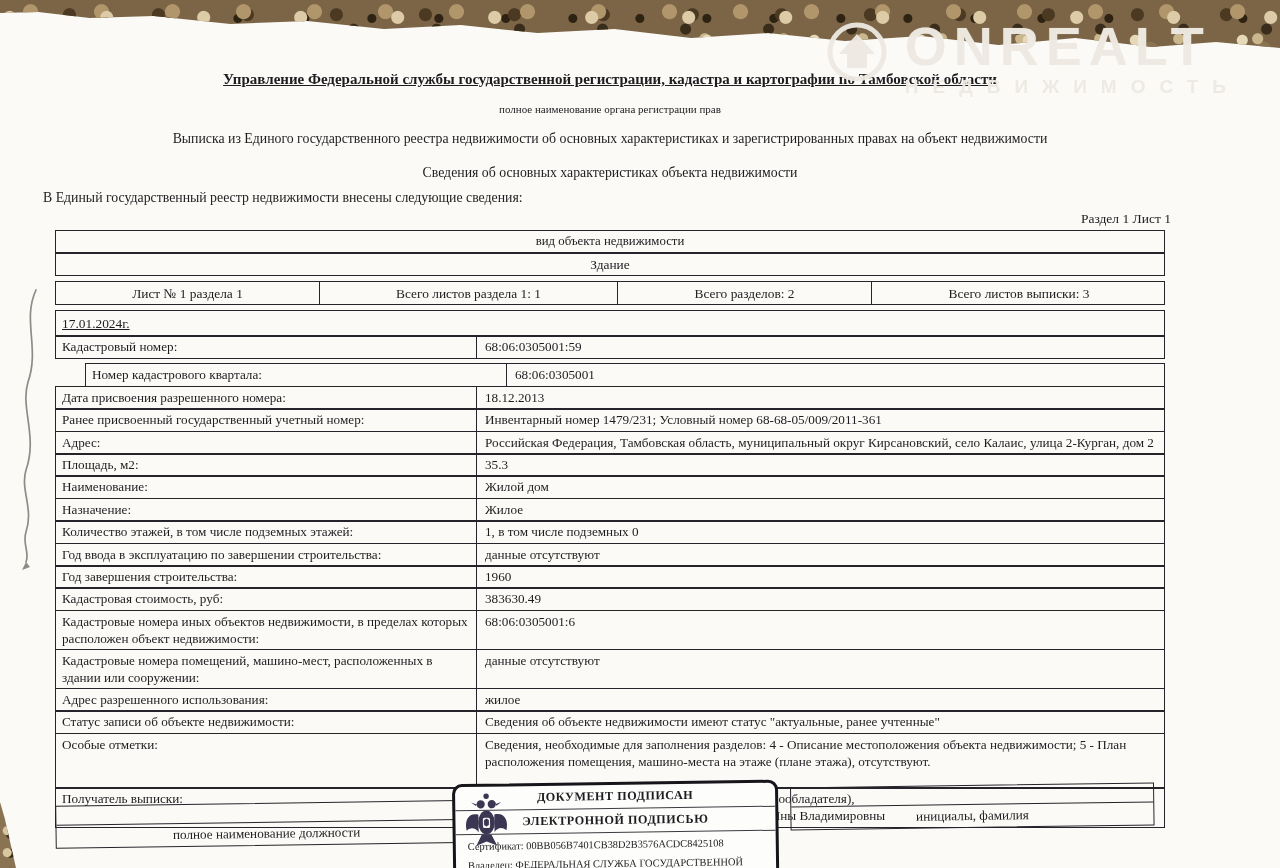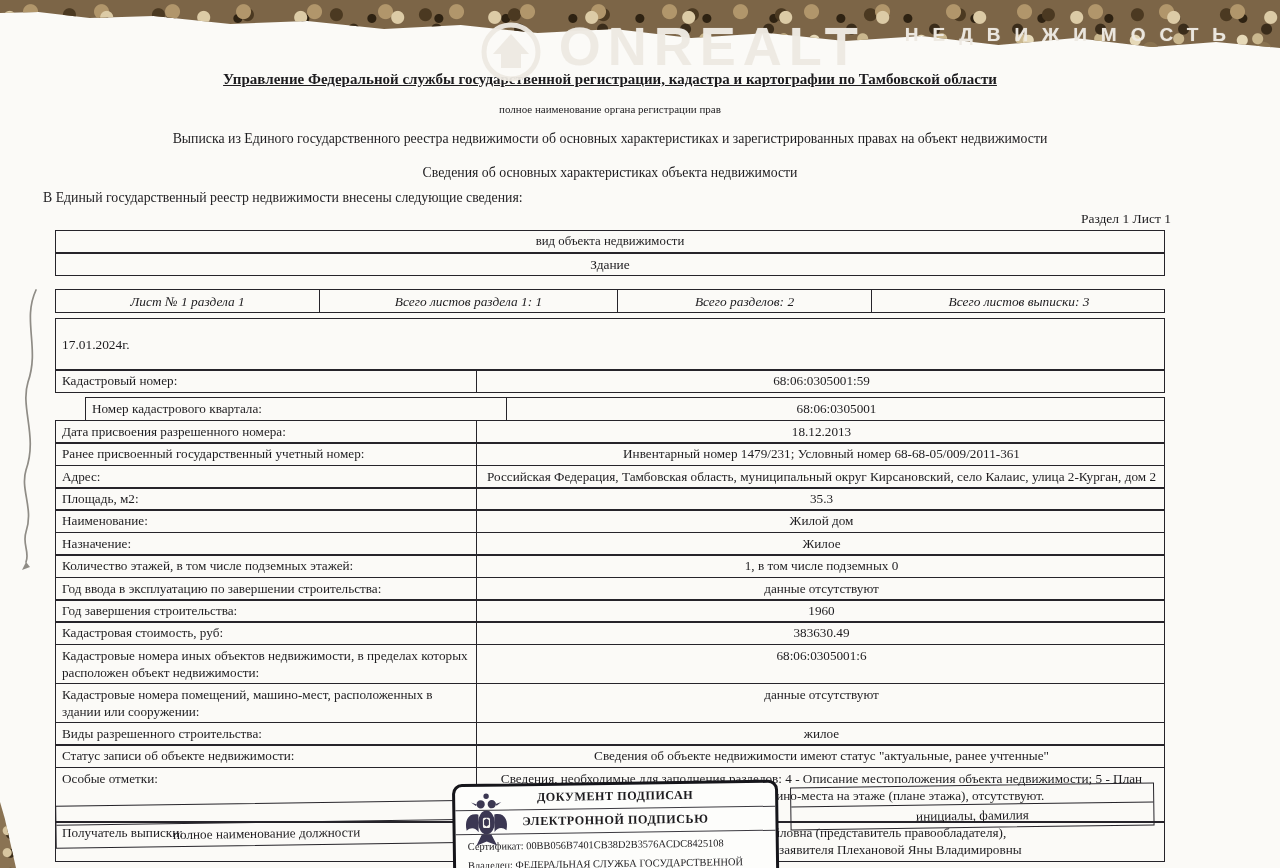--- a/index.html
+++ b/index.html
@@ -31,21 +31,21 @@
     background-image:radial-gradient(circle at 40% 30%, #d8c6a0 0 4px, transparent 5px),
                      radial-gradient(circle at 70% 70%, #3c2d1a 0 4px, transparent 5px);
     background-size:18px 22px,15px 19px;
     clip-path:polygon(0 0,30% 25%,100% 100%,0 100%);
   }
   
   .watermark{
     position:absolute;top:20px;right:40px;z-index:6;display:flex;align-items:flex-start;gap:16px;
     pointer-events:none;
   }
-  .wm-text{display:flex;flex-direction:row;align-items:flex-start;gap:40px;}
+  .wm-text{display:flex;flex-direction:column;align-items:flex-start;}
   .wm-brand{
     font-family:"Liberation Sans","DejaVu Sans",sans-serif;font-weight:bold;
     font-size:54px;line-height:52px;letter-spacing:7px;
     color:rgba(237,233,226,0.95);text-shadow:0 0 1px rgba(255,255,255,0.5);
   }
   .wm-sub{
     font-family:"Liberation Sans","DejaVu Sans",sans-serif;font-weight:bold;
     font-size:19px;letter-spacing:14px;margin-top:4px;
     color:rgba(237,233,226,0.95);text-shadow:0 0 1px rgba(255,255,255,0.5);
   }
@@ -58,28 +58,28 @@
   .doc-title{text-align:center;font-size:13.8px;line-height:19px;margin-top:13px;}
   .section-title{text-align:center;font-size:13.8px;line-height:18px;margin-top:16px;}
   .intro{font-size:13.8px;line-height:18px;margin-top:7px;margin-left:-12px;}
   .section-sheet{text-align:right;font-size:13.5px;line-height:17px;margin-top:3px;margin-right:-6px;}
   
   .tbl{margin-top:3px;}
   .box{border:1.6px solid #26242a;background:transparent;}
   .cell-center{text-align:center;font-size:13.4px;line-height:17px;padding:2px 6px;}
   .type-row{margin-bottom:3px;}
   .caption-row{font-size:12.8px;}
-  .sheet-row{display:flex;margin-top:13px;font-style:italic;}
+  .sheet-row{display:flex;margin-top:5px;}
   .sheet-row .sheet-cell{flex:0 0 auto;border-right:1.6px solid #26242a;font-size:13.4px;line-height:17px;padding:2.5px 4px;text-align:center;box-sizing:border-box;}
   .sheet-row .sheet-cell:last-child{border-right:none;}
-  .date-row{margin-top:5px;font-size:13.4px;line-height:17px;padding:17px 6px;}
+  .date-row{margin-top:5px;font-size:13.4px;line-height:17px;padding:4px 6px;text-decoration:underline;}
   .kv{display:flex;margin-top:-1.6px;}
   .kv.gap-before{margin-top:4px;margin-left:30px;}
   .kv .lab{flex:0 0 421px;box-sizing:border-box;border-right:1.6px solid #26242a;padding:2px 8px 2.5px 6px;font-size:13.2px;line-height:17px;}
-  .kv .val{flex:1;padding:2px 6px 2.5px 8px;font-size:13.2px;line-height:17.5px;white-space:pre-line;text-align:center;}
+  .kv .val{flex:1;padding:2px 6px 2.5px 8px;font-size:13.2px;line-height:17.5px;white-space:pre-line;}
   .kv.tall{min-height:54px;}
   
   .footer{position:absolute;left:55px;top:788px;width:1110px;z-index:5;transform:rotate(-0.8deg);}
   .sign-box{position:absolute;border:1.6px solid #26242a;}
   .sign-left{left:0;top:10px;width:420px;}
   .sign-right{left:735px;top:2px;width:362px;}
   .sign-row-empty{height:18px;border-bottom:1.6px solid #26242a;}
   .sign-row-label{height:22px;text-align:center;font-size:13.2px;line-height:21px;}
   .stamp{
     position:absolute;left:397px;top:-6px;width:326px;height:98px;
@@ -198,21 +198,21 @@
     <div class="lab">Кадастровые номера иных объектов недвижимости, в пределах которых расположен объект недвижимости:</div>
     <div class="val">68:06:0305001:6</div>
   </div>
 
   <div class="box kv">
     <div class="lab">Кадастровые номера помещений, машино-мест, расположенных в здании или сооружении:</div>
     <div class="val">данные отсутствуют</div>
   </div>
 
   <div class="box kv">
-    <div class="lab">Виды разрешенного строительства:</div>
+    <div class="lab">Адрес разрешенного использования:</div>
     <div class="val">жилое</div>
   </div>
 
   <div class="box kv">
     <div class="lab">Статус записи об объекте недвижимости:</div>
     <div class="val">Сведения об объекте недвижимости имеют статус "актуальные, ранее учтенные"</div>
   </div>
 
   <div class="box kv tall">
     <div class="lab">Особые отметки:</div>

